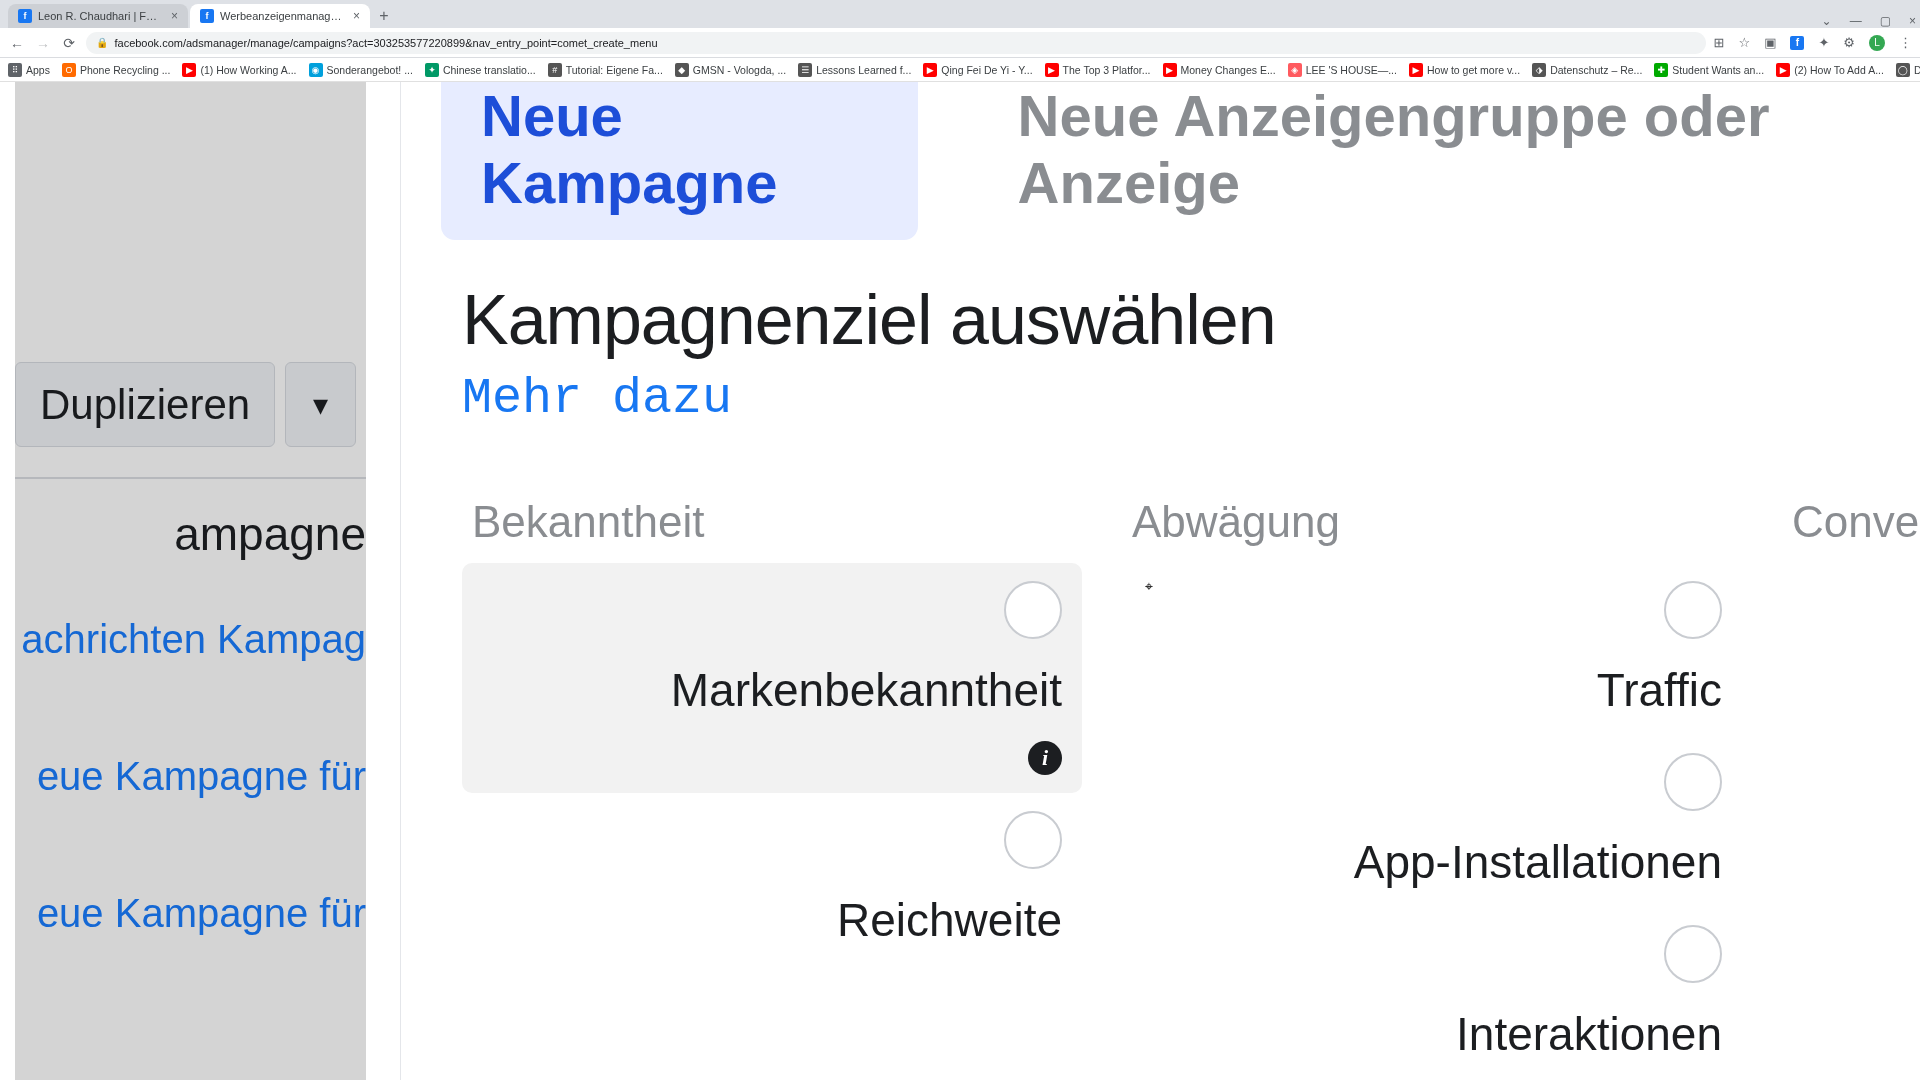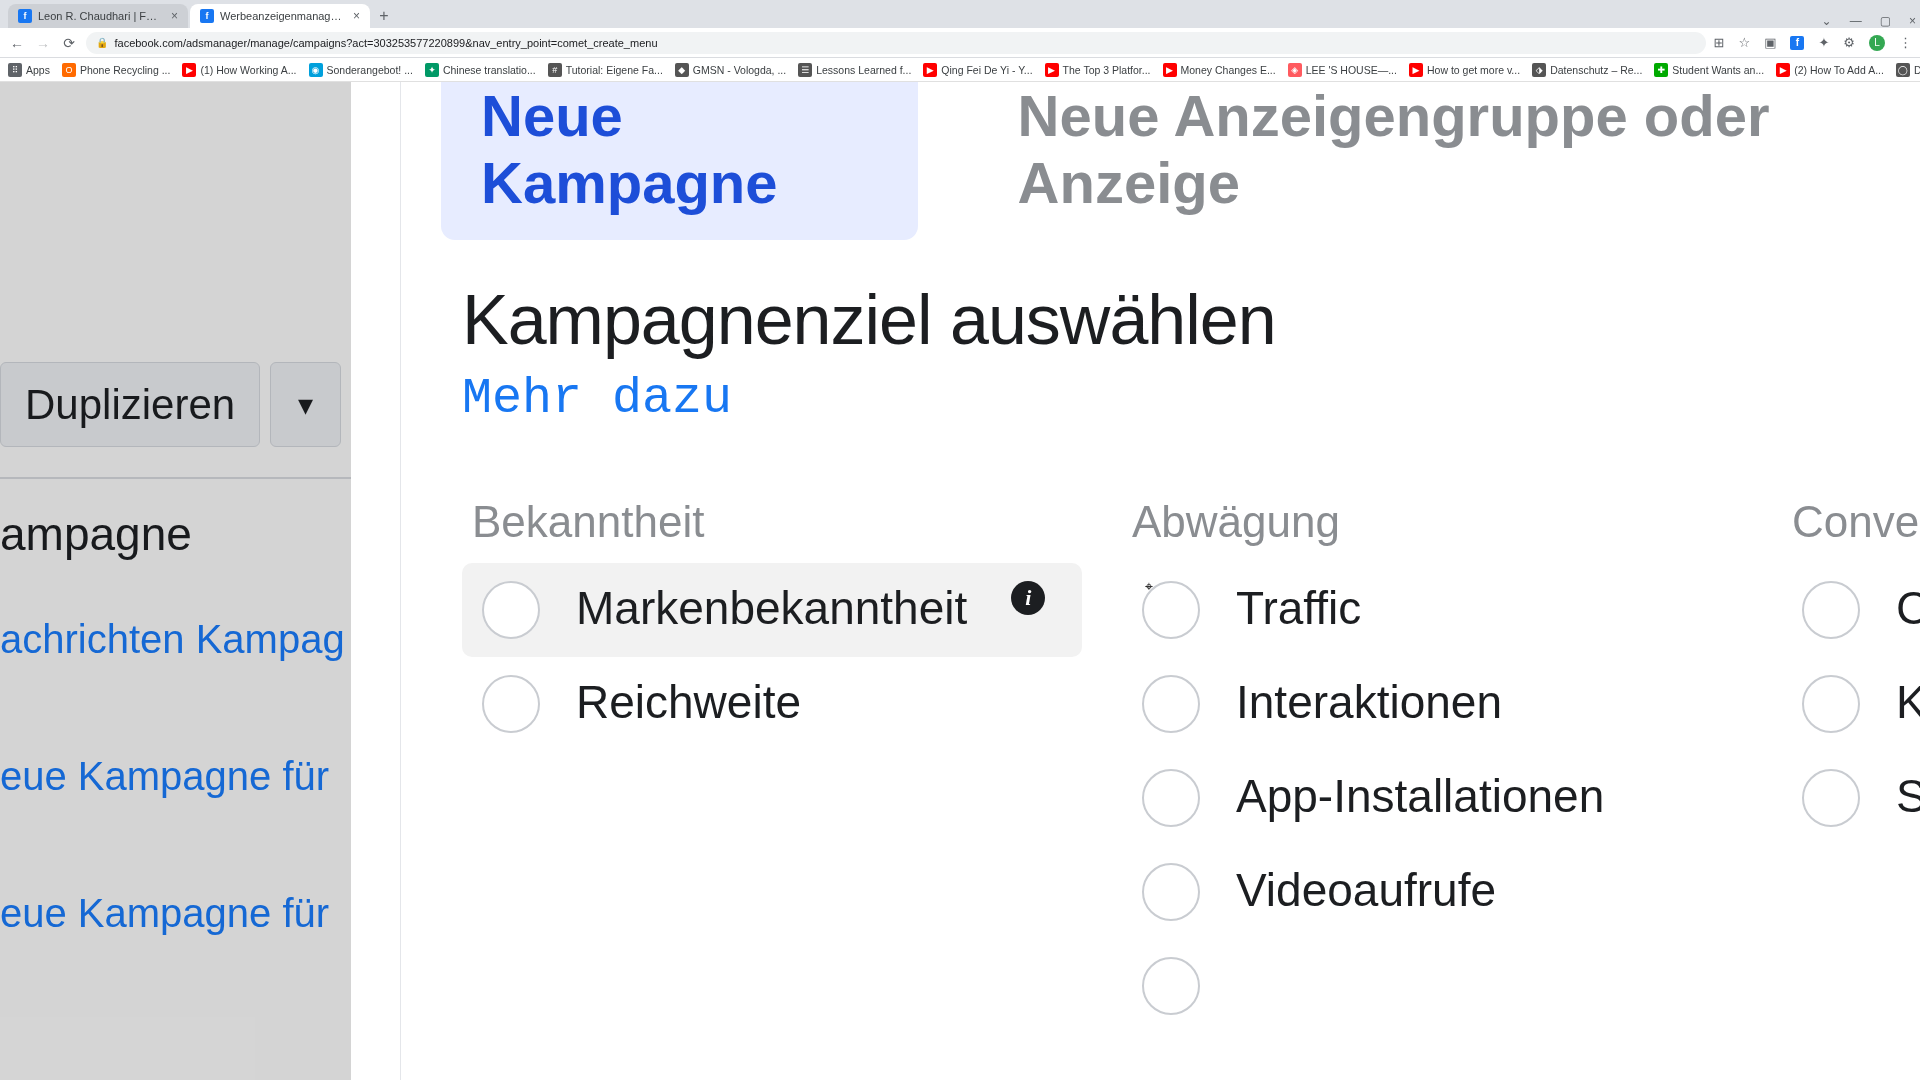--- a/index.html
+++ b/index.html
@@ -19,21 +19,21 @@
   .addr-row { display:flex; align-items:center; background:#fff; height:30px; padding:0 8px; gap:8px; border-bottom:1px solid #dadce0;}
   .nav-btn { width:18px; height:18px; display:flex; align-items:center; justify-content:center; color:#5f6368; font-size:14px;}
   .omnibox { flex:1; display:flex; align-items:center; background:#f1f3f4; border-radius:14px; height:22px; padding:0 10px; font-size:11px; color:#202124; gap:6px;}
   .omni-actions { display:flex; align-items:center; gap:14px; color:#5f6368; font-size:13px;}
   .bk-row { display:flex; align-items:center; background:#fff; height:24px; padding:0 8px; gap:12px; border-bottom:1px solid #e0e0e0; font-size:10.5px; color:#3c4043;}
   .bk { display:flex; align-items:center; gap:4px; white-space:nowrap; }
   .bk .ico { width:14px; height:14px; border-radius:2px; display:inline-flex; align-items:center; justify-content:center; font-size:9px; color:#fff;}
   
   .page { position: relative; width: 1920px; height: 998px; background: #fff; }
   
-  .sidebar { position:absolute; left:0; top:0; width:351px; height:100%; background:#f2f2f2; }
+  .sidebar { position:absolute; left:15px; top:0; width:351px; height:100%; background:#f2f2f2;text-align:right; }
   .sidebar::after { content:""; position:absolute; inset:0; background:rgba(0,0,0,0.12); }
   .sb-toolbar { display:flex; gap:10px; margin-top:280px; padding:0 10px 0 0; }
   .sb-btn { background:#e4e6ea; border:1px solid #ccd0d5; border-radius:6px; height:85px; display:flex; align-items:center; justify-content:center; font-size:42px; color:#1c1e21; }
   .sb-btn.main { flex:1; padding:0 24px;}
   .sb-btn.drop { width:90px; font-size:30px;}
   .sb-hr { border:none; border-top:2px solid #d0d2d6; margin:30px 0 18px 0;}
   .sb-heading { font-size:46px; font-weight:400; color:#1c1e21; padding:10px 0 30px 0; }
   .sb-link { font-size:40px; color:#1877f2; padding:26px 0; white-space:nowrap; overflow:hidden; }
   
   .modal { position:absolute; left:400px; top:0; right:0; bottom:0; background:#fff; border-left:1px solid #e4e6ea; }
@@ -41,21 +41,21 @@
   .top-tab { font-size:58px; font-weight:700; padding:0 40px 24px 40px; }
   .top-tab.active { color:#1d4ed8; background:#e7ecff; border-radius:0 0 14px 14px; }
   .top-tab.inactive { color:#8a8d91; }
   .section { padding: 40px 0 0 61px; }
   .h1 { font-size:70px; font-weight:400; color:#1c1e21; letter-spacing:-1px;}
   .learn { font-size:50px; color:#1877f2; margin-top:10px;font-family:Liberation Mono, monospace;}
   .columns { display:flex; gap:40px; margin-top:70px; }
   .col { min-width: 620px; }
   .col.c3 { min-width: 500px; }
   .col-title { font-size:44px; color:#8a8d91; font-weight:400; margin-bottom:16px; padding-left:10px;}
-  .opt { display:flex; align-items:flex-start; gap:36px; padding:18px 20px; border-radius:10px; }
+  .opt { display:flex; align-items:flex-end; gap:24px; padding:18px 20px; border-radius:10px;flex-direction:column; }
   .opt.hover { background:#f2f2f2; }
   .radio { width:58px; height:58px; border-radius:50%; border:2px solid #c9ccd1; background:#fff; flex-shrink:0;}
   .opt-label { font-size:46px; color:#1c1e21; white-space:nowrap;}
   .info-badge { width:34px; height:34px; border-radius:50%; background:#1c1e21; color:#fff; display:inline-flex; align-items:center; justify-content:center; font-size:22px; font-weight:700; margin-left:8px; font-family: Georgia, serif; font-style:italic;}
   .cursor { position:absolute; left:744px; top:496px; font-size:14px; color:#000;}
   .lock { font-size:10px; color:#5f6368;}
   .star { color:#5f6368;}
   .prof { width:16px; height:16px; border-radius:50%; background:#34a853; color:#fff; font-size:10px; display:inline-flex; align-items:center; justify-content:center;}
   .fb-square { width:14px; height:14px; background:#1877f2; color:#fff; font-size:10px; font-weight:bold; display:inline-flex; align-items:center; justify-content:center; border-radius:2px;}
 </style>
@@ -215,25 +215,25 @@
         </div>
 
         <div class="col">
           <div class="col-title">Abwägung</div>
           <div class="opt">
             <div class="radio"></div>
             <span class="opt-label">Traffic</span>
           </div>
           <div class="opt">
             <div class="radio"></div>
+            <span class="opt-label">App-Installationen</span>
+          </div>
+          <div class="opt">
+            <div class="radio"></div>
             <span class="opt-label">Interaktionen</span>
-          </div>
-          <div class="opt">
-            <div class="radio"></div>
-            <span class="opt-label">App-Installationen</span>
           </div>
           <div class="opt">
             <div class="radio"></div>
             <span class="opt-label">Videoaufrufe</span>
           </div>
           <div class="opt">
             <div class="radio"></div>
           </div>
         </div>
 

